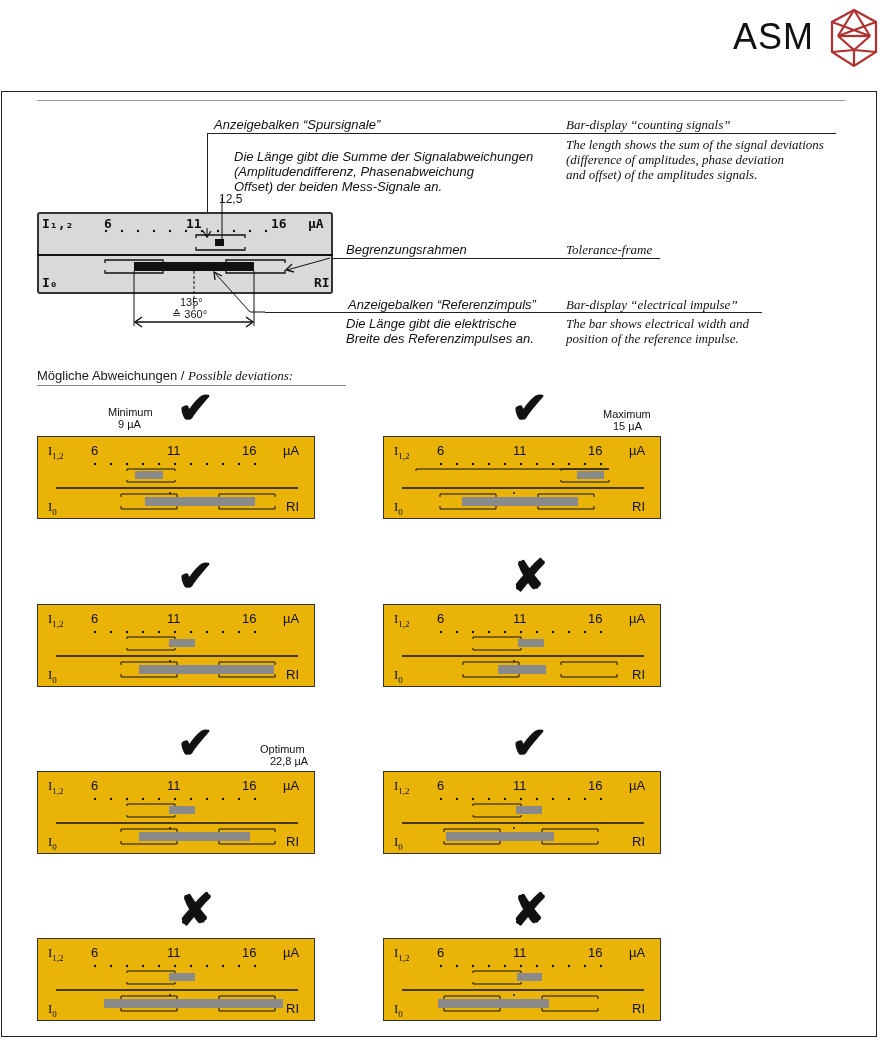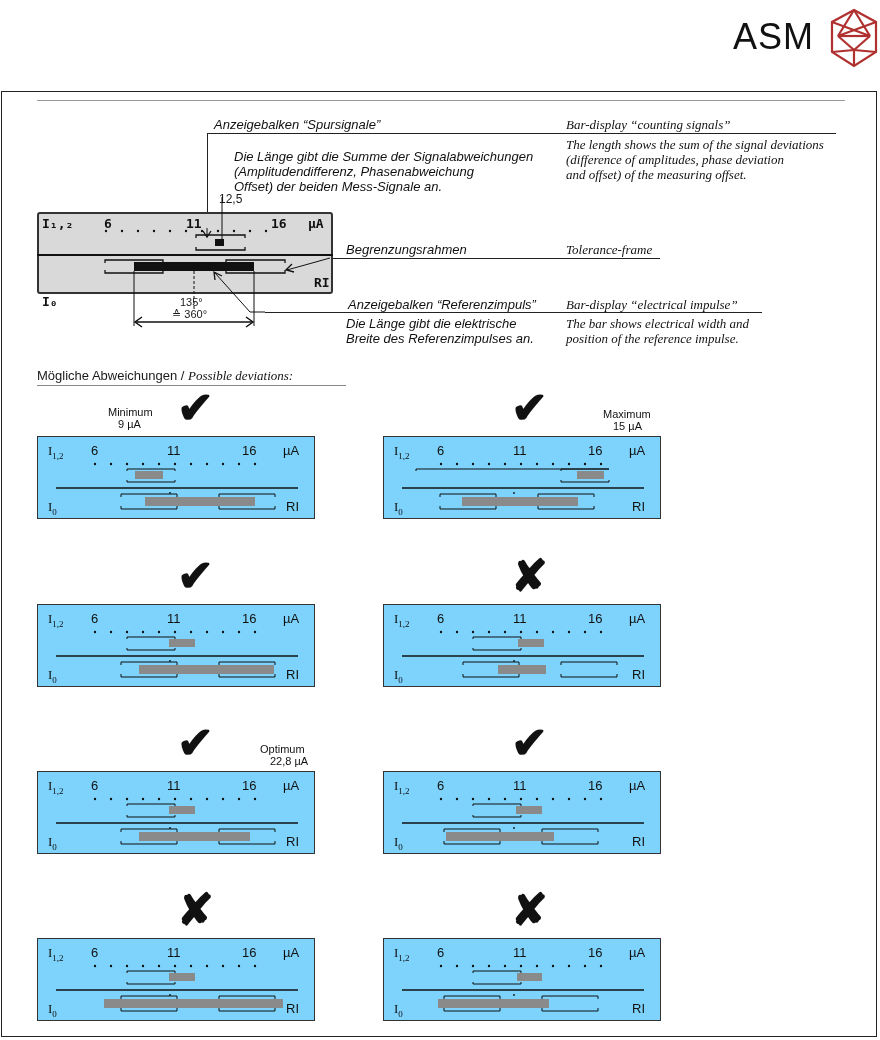--- a/index.html
+++ b/index.html
@@ -11,21 +11,21 @@
   .outer-frame { left:1px; top:91px; width:876px; height:946px; border:1.5px solid #222; box-sizing:border-box; }
   .topline { left:37px; top:100px; width:808px; height:1px; background:#9a9a9a; }
   .txt-de { font-size:13px; color:#111; white-space:nowrap;font-style:italic; }
   .txt-en { font-family:"Liberation Serif", serif; font-style:italic; font-size:13px; color:#111; white-space:nowrap; }
   .hline { height:1px; background:#222; }
   .vline { width:1px; background:#222; }
   .lcd { left:37px; top:212px; width:296px; height:82px; background:#d9d9d9; border:2px solid #333; border-radius:3px; box-sizing:border-box; }
   .lcd-label { font-family:"DejaVu Sans Mono", monospace; font-weight:bold; font-size:13px; color:#111; }
   .section-title { left:37px; top:368px; font-size:13px; white-space:nowrap; }
   .section-underline { left:37px; top:385px; width:309px; height:1px; background:#888; }
-  .panel { width:278px; height:83px; border:1.5px solid #333; box-sizing:border-box; background:#7dd3fc; }
+  .panel { width:278px; height:83px; border:1.5px solid #333; box-sizing:border-box; background:#eab308; }
   .p-label { font-family:"Liberation Serif", serif; font-size:13px; color:#111; }
   .p-num { font-size:13px; color:#111; }
   .mark { font-size:44px; line-height:44px; color:#111; font-weight:bold; }
   .annot { font-size:11px; color:#111; line-height:12px; white-space:nowrap; }
   svg { overflow:visible; }
 </style>
 </head>
 <body>
 
 <div class="abs logo-text">ASM</div>
@@ -53,21 +53,21 @@
 <div class="abs hline" style="left:207px;top:133px;width:629px;"></div>
 <div class="abs vline" style="left:207px;top:133px;height:95px;"></div>
 <div class="abs txt-de" style="left:214px;top:149px;line-height:15px;margin-left:20px;">
   <div>Die Länge gibt die Summe der Signalabweichungen</div>
   <div>(Amplitudendifferenz, Phasenabweichung</div>
   <div>Offset) der beiden Mess-Signale an.</div>
 </div>
 <div class="abs txt-en" style="left:566px;top:137px;line-height:15px;">
   <div>The length shows the sum of the signal deviations</div>
   <div>(difference of amplitudes, phase deviation</div>
-  <div>and offset) of the measuring offset.</div>
+  <div>and offset) of the amplitudes signals.</div>
 </div>
 
 <div class="abs txt-de" style="left:346px;top:242px;">Begrenzungsrahmen</div>
 <div class="abs txt-en" style="left:566px;top:242px;">Tolerance-frame</div>
 <div class="abs hline" style="left:330px;top:258px;width:330px;"></div>
 
 <div class="abs txt-de" style="left:348px;top:297px;">Anzeigebalken “Referenzimpuls”</div>
 <div class="abs txt-en" style="left:566px;top:297px;">Bar-display “electrical impulse”</div>
 <div class="abs hline" style="left:265px;top:312px;width:497px;"></div>
 <div class="abs txt-de" style="left:346px;top:316px;line-height:15px;">
@@ -79,21 +79,21 @@
   <div>position of the reference impulse.</div>
 </div>
 
 <div class="abs" style="left:219px;top:192px;font-size:12px;">12,5</div>
 <div class="abs lcd"></div>
 <div class="abs lcd-label" style="left:42px;top:216px;">I₁,₂</div>
 <div class="abs lcd-label" style="left:104px;top:216px;">6</div>
 <div class="abs lcd-label" style="left:186px;top:216px;">11</div>
 <div class="abs lcd-label" style="left:271px;top:216px;">16</div>
 <div class="abs lcd-label" style="left:308px;top:216px;">µA</div>
-<div class="abs lcd-label" style="left:42px;top:275px;margin-top:19px;">I₀</div>
+<div class="abs lcd-label" style="left:42px;top:275px;">I₀</div>
 <div class="abs lcd-label" style="left:314px;top:275px;">RI</div>
 <svg class="abs" style="left:0;top:0;" width="880" height="1040">
   <g fill="#111">
     <circle cx="106" cy="231" r="1.2"></circle>
       <circle cx="122" cy="231" r="1.2"></circle>
       <circle cx="138" cy="231" r="1.2"></circle>
     <circle cx="154" cy="231" r="1.2"></circle>
       <circle cx="170" cy="231" r="1.2"></circle>
       <circle cx="186" cy="231" r="1.2"></circle>
     <circle cx="202" cy="231" r="1.2"></circle>

